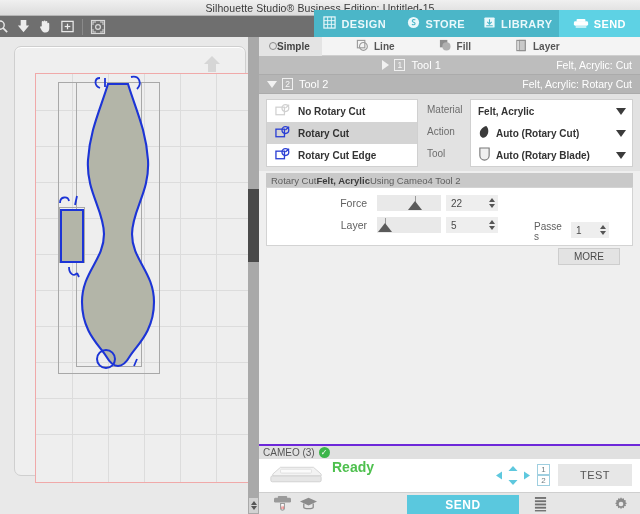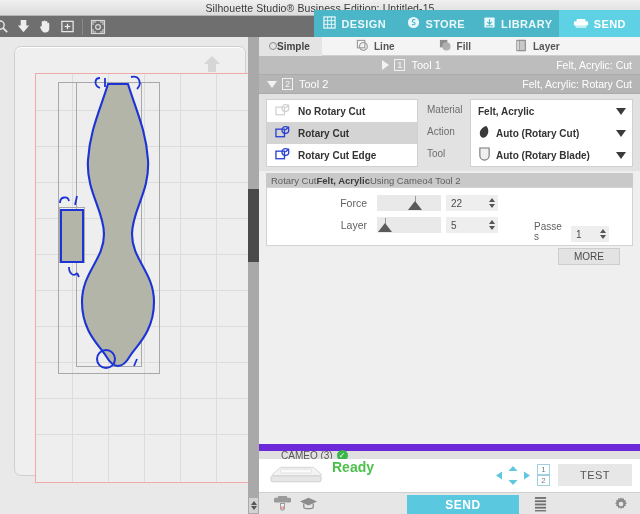--- a/index.html
+++ b/index.html
@@ -163,32 +163,32 @@
     border-left:7px solid transparent;border-right:7px solid transparent;border-bottom:9px solid #5a5a5a;}
   .valbox{
     width:40px;height:16px;background:#eeeeee;margin-left:5px;
     font-size:10px;color:#4a4a4a;display:flex;align-items:center;padding-left:5px;
   }
   .spin{ width:12px;height:16px; display:flex;flex-direction:column;align-items:center;justify-content:center;gap:2px; background:#eeeeee;}
   .spin .u{width:0;height:0;border-left:3.5px solid transparent;border-right:3.5px solid transparent;border-bottom:4px solid #555;}
   .spin .d{width:0;height:0;border-left:3.5px solid transparent;border-right:3.5px solid transparent;border-top:4px solid #555;}
 
   .passes-blk{ position:absolute; right:14px; top:185px; width:92px;}
-  .passes-row{ display:flex; align-items:flex-end; }
+  .passes-row{ display:flex; align-items:flex-start; }
   .passes-lbl{ width:33px; font-size:10px; color:#5f5f5f; line-height:10px;}
   .more-btn{
     margin-top:6px; margin-left:24px; width:62px;height:17px;background:#e3e3e3;border:1px solid #cdcdcd;
     display:flex;align-items:center;justify-content:center;font-size:10px;color:#4b4b4b;
   }
 
   
   .devbar{
     position:absolute; left:0; bottom:55px; width:381px; height:15px;
-    background:#e0e0e0; display:flex; align-items:center; padding-left:22px; gap:4px;
-    border-top:7px solid #6d28d9;
+    background:#e0e0e0; display:flex; align-items:center; padding-left:4px; gap:4px;
+    border-top:2px solid #6d28d9;
     font-size:10px; color:#555;
   }
   .check{ width:11px;height:11px;border-radius:50%;background:#3cb54a; color:#fff; font-size:8px;
      display:flex;align-items:center;justify-content:center;}
   .devrow{
     position:absolute; left:0; bottom:22px; width:381px; height:33px;
     background:#ffffff; display:flex; align-items:center;
   }
   .ready{ position:absolute; left:73px; top:0px; font-size:14px; font-weight:bold; color:#4ec04e;}
   .arrows{ position:absolute; right:110px; top:7px; width:34px;height:19px;}

